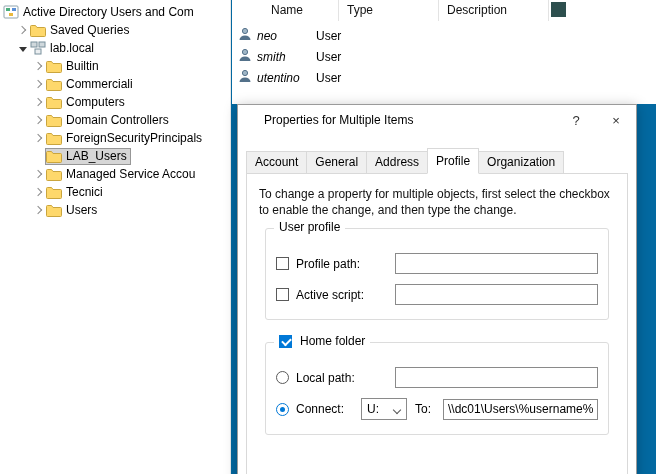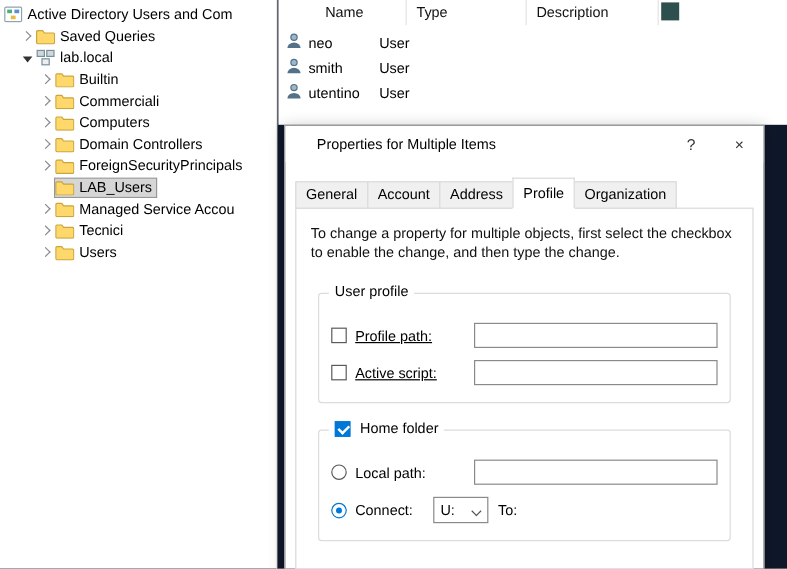--- a/index.html
+++ b/index.html
@@ -1,17 +1,17 @@
 <!DOCTYPE html>
 <html><head>
 <meta charset="utf-8">
 <style>
   * { margin:0; padding:0; box-sizing:border-box; }
   body { background:#fff; }
-  .screen { position:relative; width:656px; height:474px; background:#0f172a; overflow:hidden;
+  .screen { position:relative; width:656px; height:474px; background:#0369a1; overflow:hidden;
             font-family:"Liberation Sans", sans-serif; font-size:12px; color:#000; }
 
   
   .tree-pane { position:absolute; left:0; top:0; width:231px; height:474px;
                border-right:1px solid #e8e8e8; padding-top:3px; background:#fff; }
   .trow { height:18px; display:flex; align-items:center; white-space:nowrap; cursor:default; }
   .chev { width:14px; height:14px; flex:none; display:inline-flex; align-items:center; justify-content:center; }
   .chev.col::before { content:""; width:5px; height:5px; border-right:1px solid #8a8a8a;
                       border-top:1px solid #8a8a8a; transform:rotate(45deg); margin-left:-2px; }
   .chev.exp::before { content:""; width:0; height:0; border-left:4px solid transparent;
@@ -23,41 +23,41 @@
   .tlabel { padding:0 3px 1px 2px; }
 
   
   .list-pane { position:absolute; left:232px; top:0; right:0; height:104px; background:#fff; }
   .list-header { display:flex; height:21px; position:relative;margin-left:31px; }
   .hcol { padding:3px 0 0 8px; border-right:1px solid #e3e3e3; color:#111; }
   .hcol.c1 { width:76px; } .hcol.c2 { width:100px; } .hcol.c3 { width:110px; }
   .hcorner { position:absolute; left:288px; top:2px; width:15px; height:15px; background:#2d4f4e; }
   .lrows { margin-top:4px; }
   .lrow { display:flex; height:21px; align-items:center; }
-  .cell-name { width:76px; padding-left:6px; display:flex; gap:5px; align-items:center; }
+  .cell-name { width:76px; padding-left:6px; display:flex; gap:5px; align-items:center;font-style:italic; }
   .cell-type { width:100px; padding-left:8px; }
   .cell-desc { flex:1; }
 
   
   .dialog { position:absolute; left:237px; top:104px; width:400px; height:380px; background:#fff;
             border:1px solid #9a9a9a; box-shadow:0 2px 12px rgba(0,0,0,.25); }
   .dlg-title { height:30px; display:flex; align-items:center; background:#fff; }
   .dlg-title-text { flex:1; padding-left:26px; }
   .dlg-btn { width:40px; text-align:center; font-size:13px; color:#333; cursor:default; }
   .tabs { display:flex; align-items:flex-end; margin:15px 8px 0 8px; position:relative; z-index:2; }
   .tab { border:1px solid #d9d9d9; background:#f0f0f0; padding:3px 8px 4px 8px; margin-right:-1px;
          margin-bottom:-1px; cursor:default; }
   .tab.active { background:#fff; border-bottom-color:#fff; padding-top:5px; padding-bottom:5px;
                 margin-top:-2px; position:relative; z-index:3; }
   .tab-panel { margin:0 8px; border:1px solid #d9d9d9; background:#fff; height:330px;
                padding:12px 12px 0 12px; position:relative; z-index:1; }
   .instruction { max-width:362px; line-height:1.35; color:#111; }
   .group { border:1px solid #dcdcdc; border-radius:3px; position:relative;
            padding:14px 10px 14px 10px; margin:0 6px; }
-  .group.g1 { margin-top:26px;text-decoration:underline; }
+  .group.g1 { margin-top:10px; }
   .group.g2 { margin-top:22px; }
   .group-legend { position:absolute; top:-9px; left:8px; background:#fff; padding:0 5px;
                   display:flex; align-items:center; gap:6px; }
   .frow { display:flex; align-items:center; margin-top:10px; }
   .frow:first-of-type { margin-top:2px; }
   .g2 .frow:first-of-type { margin-top:10px; }
   .checkbox { width:13px; height:13px; border:1px solid #5a5a5a; background:#fff; flex:none;
               display:inline-block; position:relative; margin-right:7px; }
   .checkbox.checked { background:#0078d7; border-color:#0078d7; }
   .checkbox.checked::after { content:""; position:absolute; left:2px; top:2px; width:7px; height:4px;
@@ -271,22 +271,22 @@
 
   <div class="dialog">
 
     <div class="dlg-title">
       <span class="dlg-title-text">Properties for Multiple Items</span>
       <span class="dlg-btn">?</span>
       <span class="dlg-btn">×</span>
     </div>
 
     <div class="tabs">
+      <span class="tab">Account</span>
       <span class="tab">General</span>
-      <span class="tab">Account</span>
       <span class="tab">Address</span>
       <span class="tab active">Profile</span>
       <span class="tab">Organization</span>
     </div>
 
     <div class="tab-panel">
 
       <div class="instruction">To change a property for multiple objects, first select the checkbox to enable the change, and then type the change.</div>
 
       <div class="group g1">
@@ -318,19 +318,20 @@
         </div>
 
         <div class="frow">
           <span class="radio selected"></span>
           <span class="flabel w65">Connect:</span>
           <span class="dropdown">
             <span>U:</span>
             <span class="dd-chev"></span>
           </span>
           <span class="flabel to-label">To:</span>
+          <input class="tinput" value="\\dc01\Users\%username%" style="">
         </div>
       </div>
 
     </div>
   </div>
 
 </div>
 
 </body></html>

